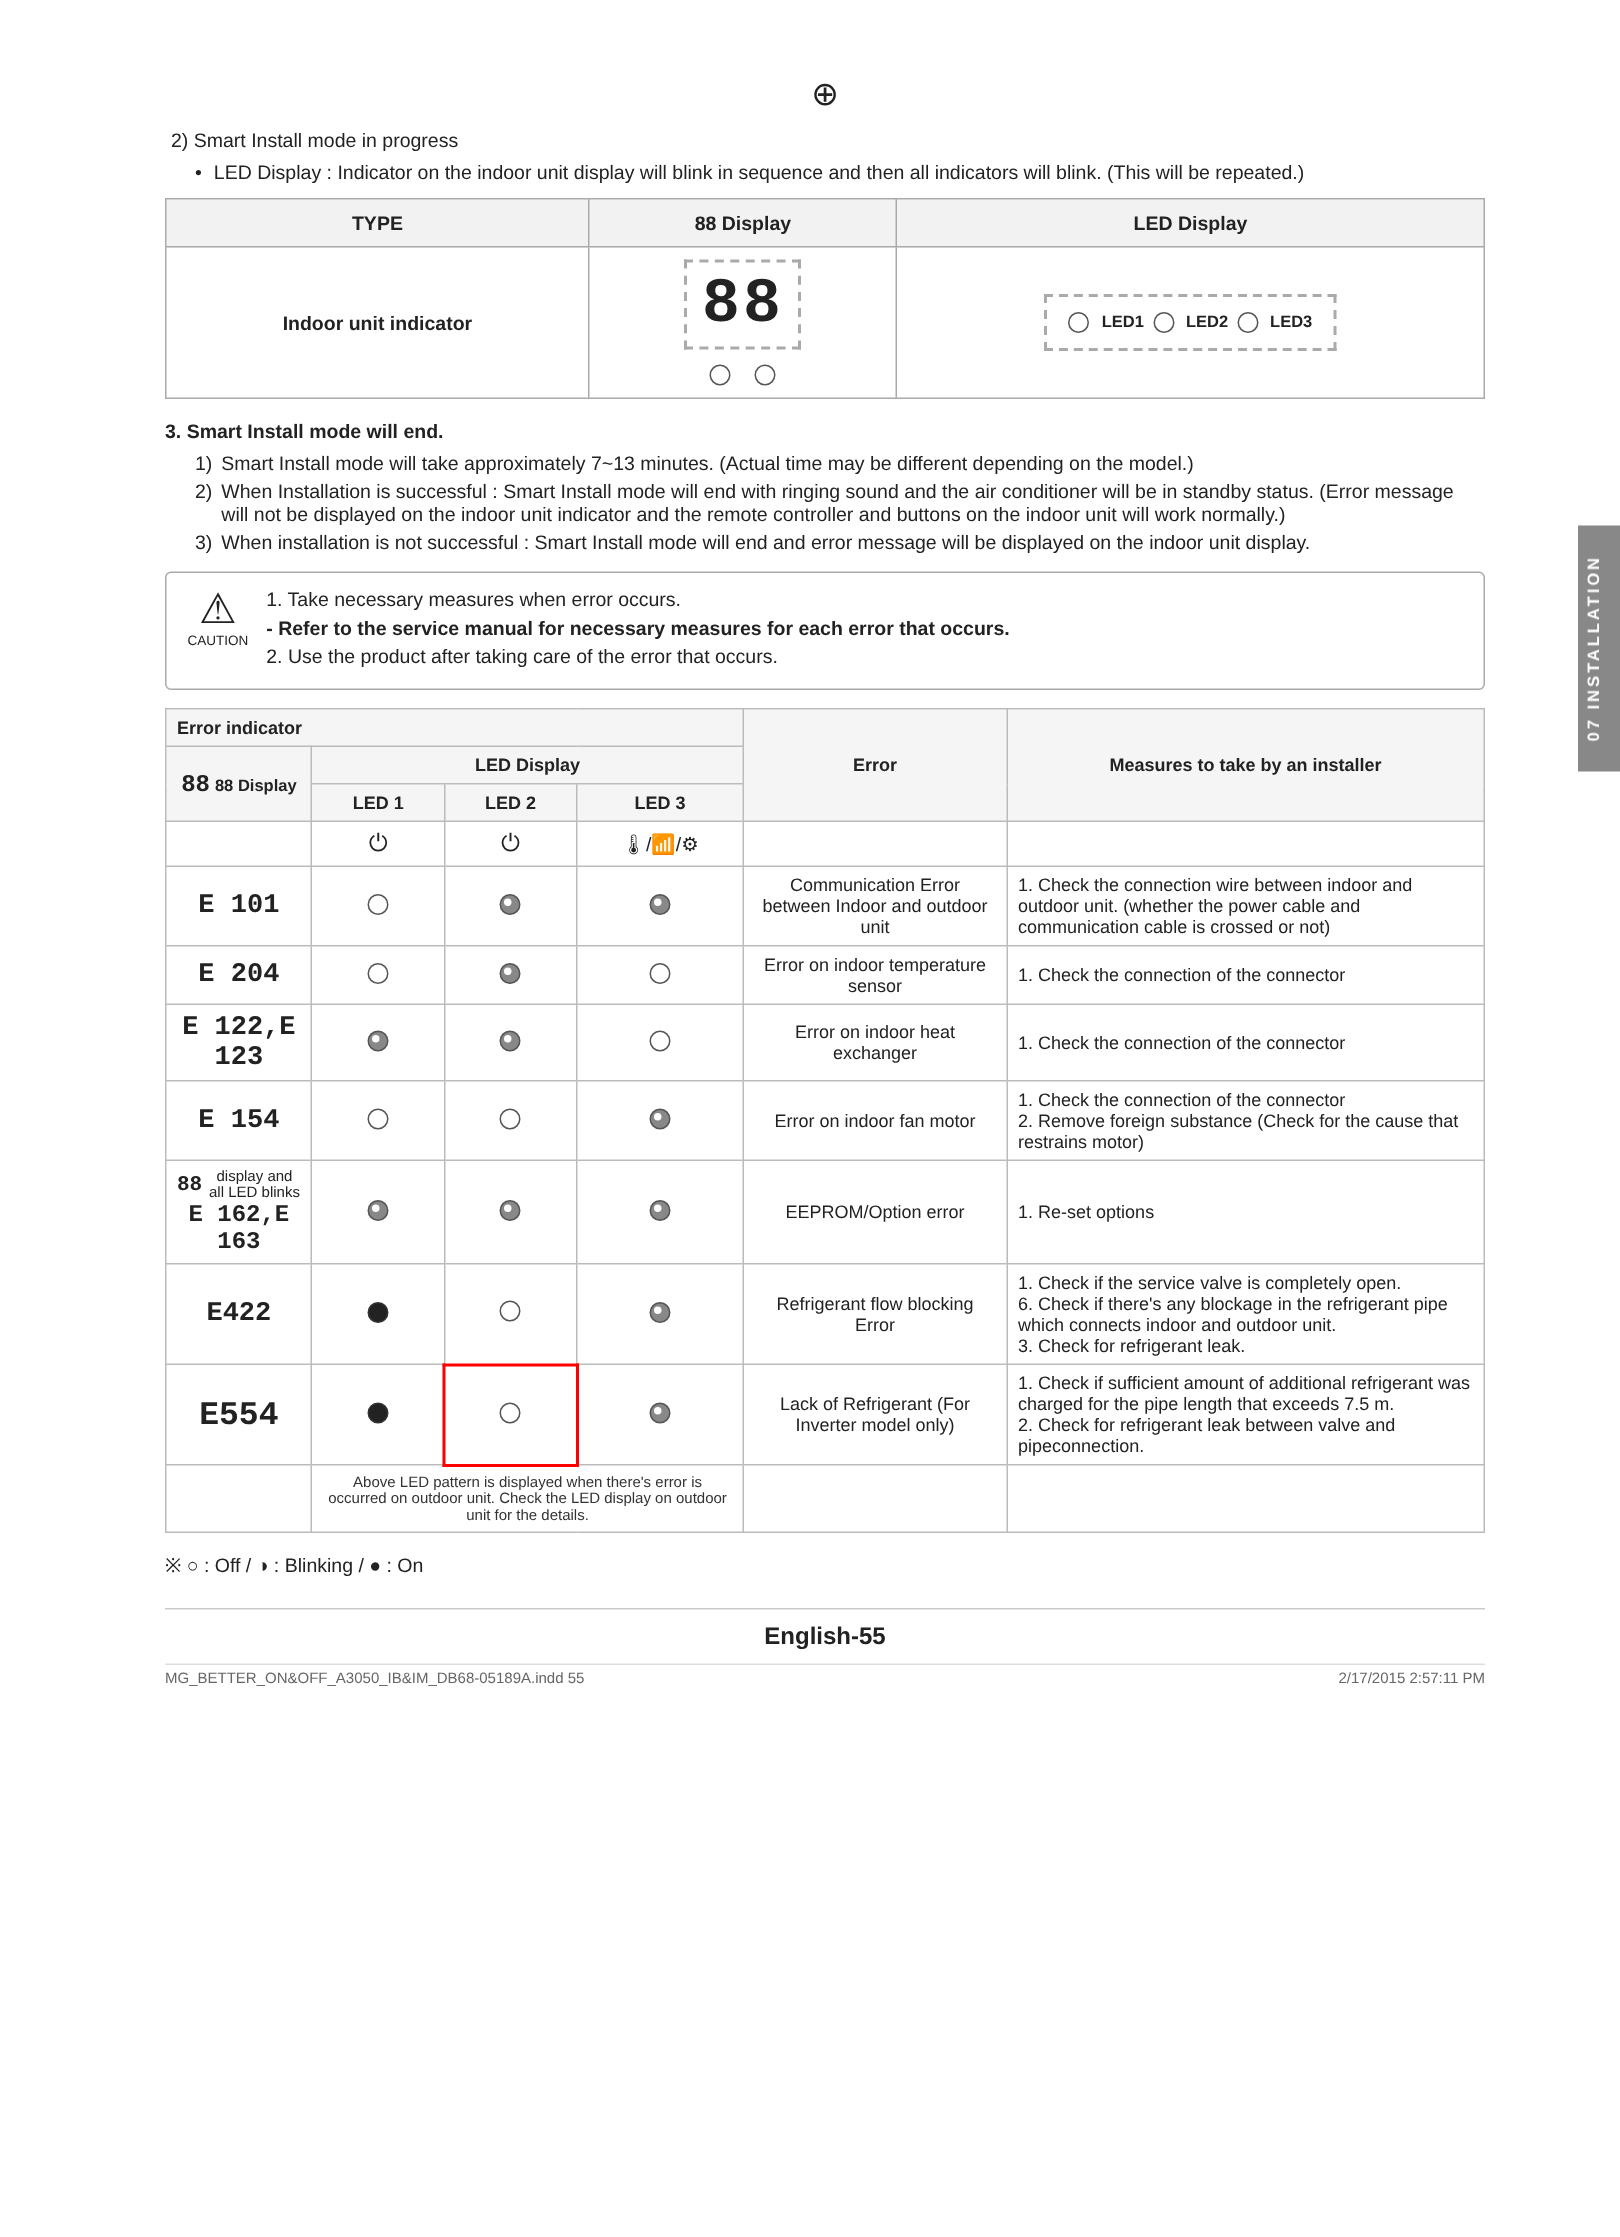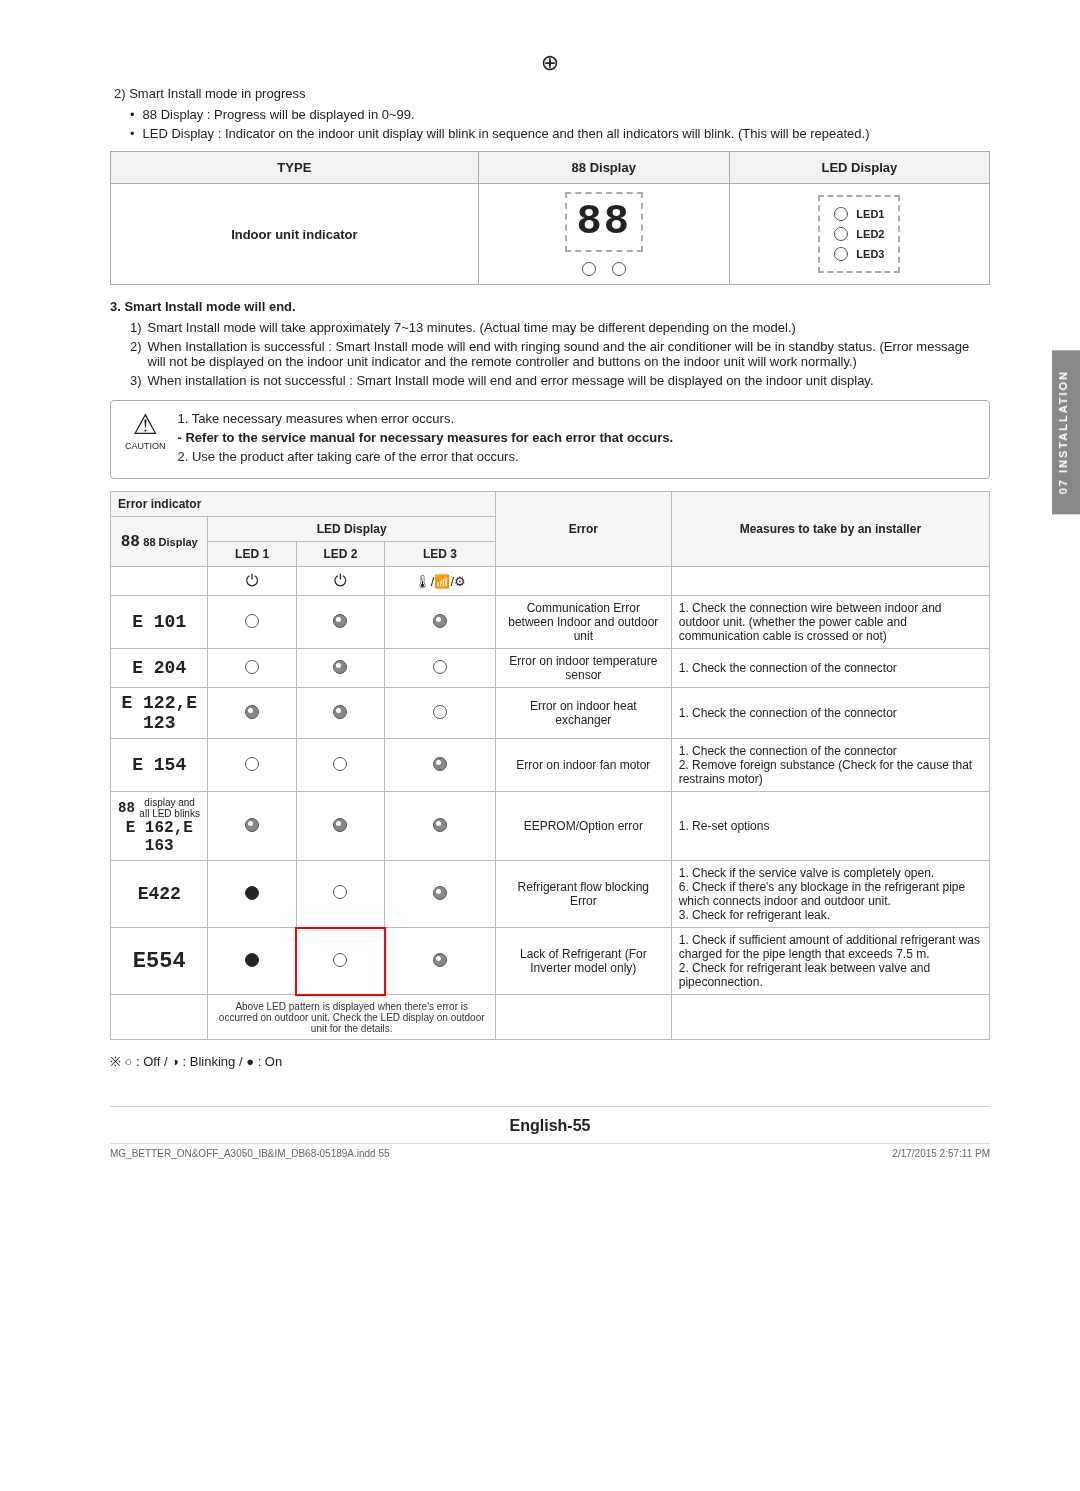--- a/index.html
+++ b/index.html
@@ -59,21 +59,21 @@
     }
     
     .display-table {
       width: 100%;
       border-collapse: collapse;
       margin: 10px 0 14px 0;
       border: 1px solid #aaa;
     }
     .display-table th, .display-table td {
       border: 1px solid #aaa;
-      padding: 8px 12px;
+      padding: 8px 24px;
       text-align: center;
       vertical-align: middle;
     }
     .display-table th {
       background: #f2f2f2;
       font-weight: bold;
     }
     .led-row {
       display: flex;
       align-items: center;
@@ -210,21 +210,21 @@
       align-items: center;
       gap: 6px;
       margin: 8px 0 14px 0;
       font-size: 13px;
     }
     
     .page-footer {
       text-align: center;
       font-size: 16px;
       font-weight: bold;
-      margin-top: 36px;
+      margin-top: 20px;
       padding-top: 10px;
       border-top: 1px solid #ccc;
     }
     .doc-footer {
       display: flex;
       justify-content: space-between;
       font-size: 10px;
       color: #666;
       margin-top: 8px;
       padding-top: 4px;
@@ -238,21 +238,20 @@
 </head>
 <body>
 
 <div class="side-tab">07  INSTALLATION</div>
 
 <div class="page-container">
 
   <div class="top-compass">⊕</div>
 
   <div class="section-item">2)  Smart Install mode in progress</div>
-  <div class="bullet-item">88 Display : Progress will be displayed in 0~99.</div>
   <div class="bullet-item">LED Display : Indicator on the indoor unit display will blink in sequence and then all indicators will blink. (This will be repeated.)</div>
 
   <table class="display-table">
     <thead>
       <tr>
         <th>TYPE</th>
         <th>88 Display</th>
         <th>LED Display</th>
       </tr>
     </thead>
@@ -262,21 +261,21 @@
         <td>
           <div style="display:flex; flex-direction:column; align-items:center; gap:6px;">
             <span style="font-family:'Courier New',monospace; font-size:42px; font-weight:bold; border:2px dashed #aaa; padding:4px 10px; letter-spacing:2px;">88</span>
             <div style="display:flex; gap:16px; margin-top:4px;">
               <span class="circle-off"></span>
               <span class="circle-off"></span>
             </div>
           </div>
         </td>
         <td>
-          <div style="display:inline-flex; flex-direction:column; gap:6px; border:2px dashed #aaa; padding:10px 14px; align-items:flex-start;">
+          <div style="display:inline-flex; flex-direction:row; gap:6px; border:2px dashed #aaa; padding:10px 14px; align-items:flex-start;">
             <div class="led-row">
               <span class="circle-off"></span>
               <span class="led-label">LED1</span>
             </div>
             <div class="led-row">
               <span class="circle-off"></span>
               <span class="led-label">LED2</span>
             </div>
             <div class="led-row">
               <span class="circle-off"></span>

